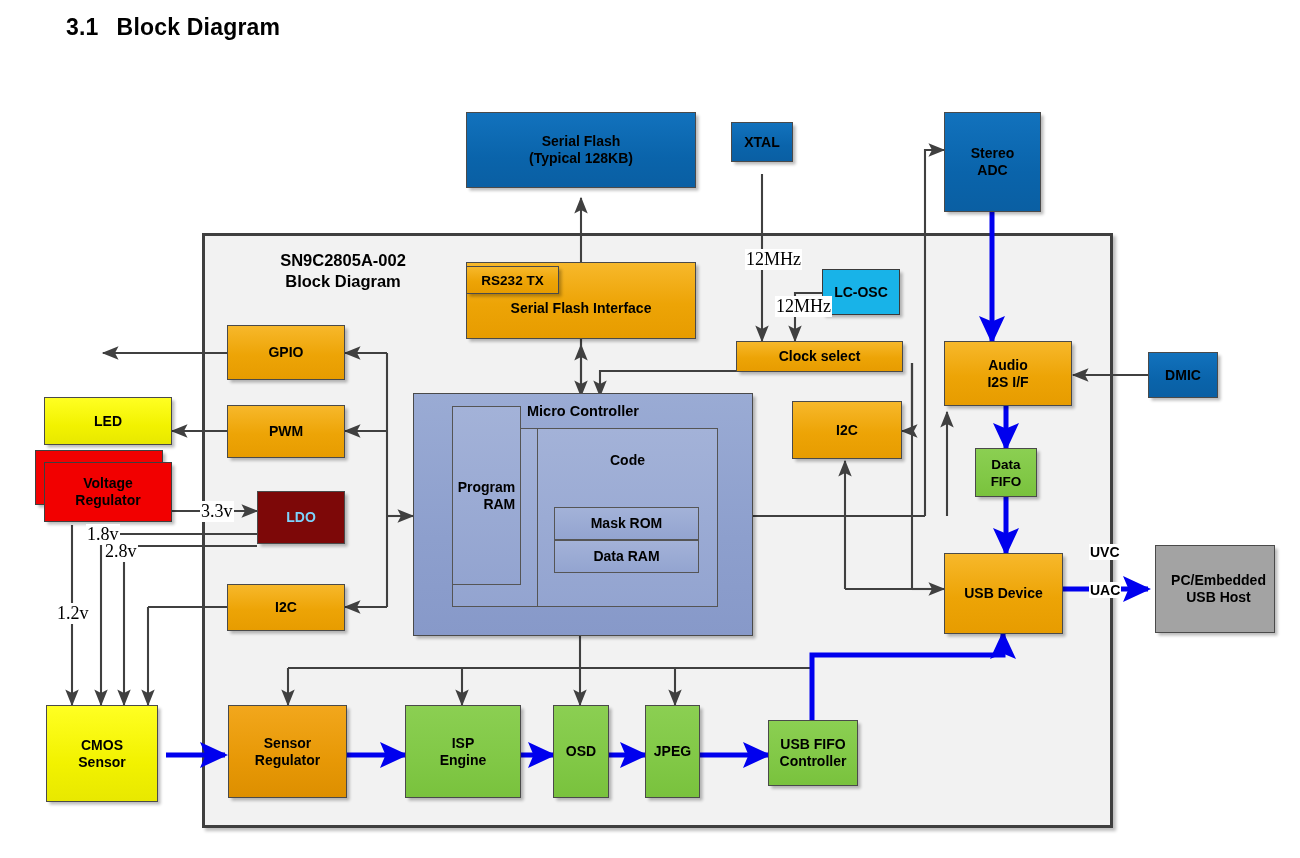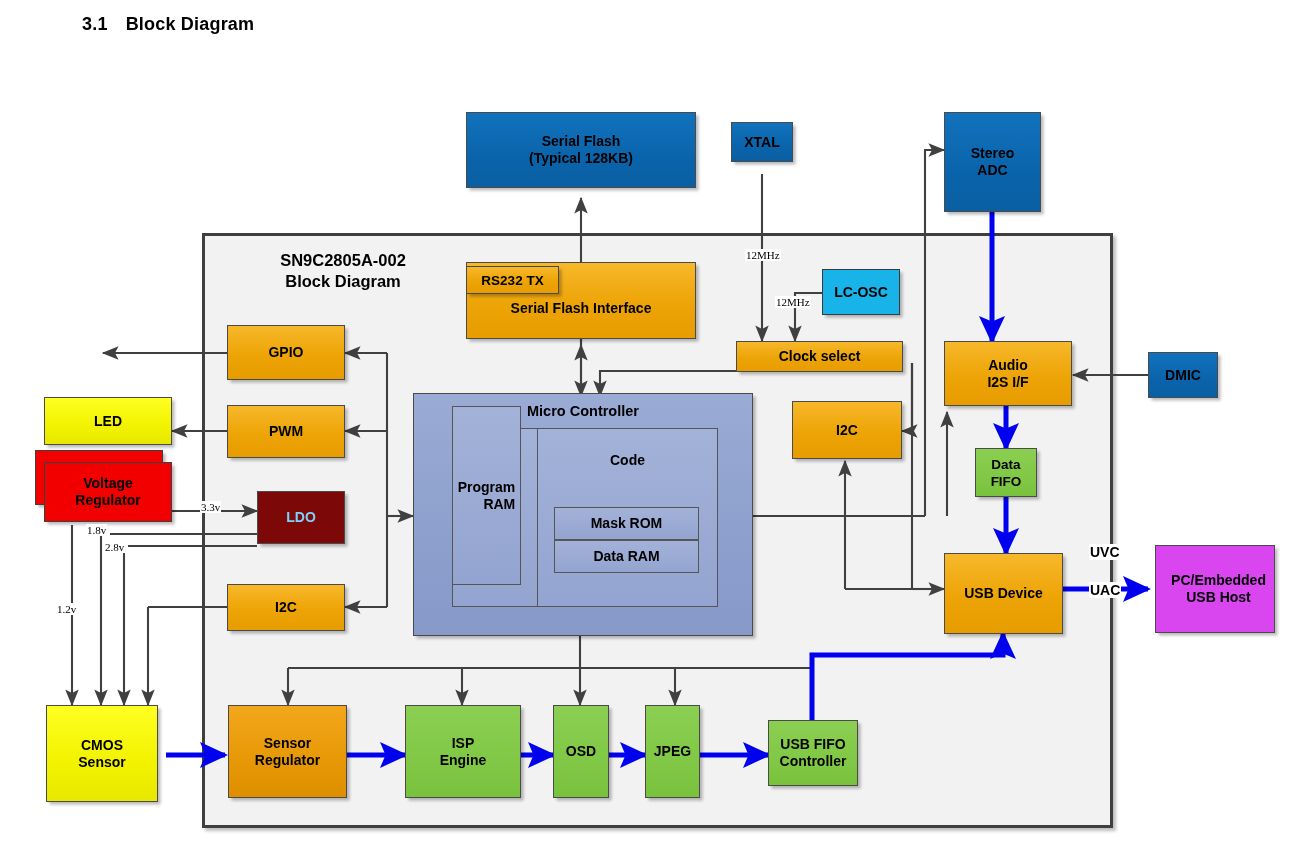--- a/index.html
+++ b/index.html
@@ -5,22 +5,22 @@
   html,body{margin:0;padding:0;}
   body{
     width:1300px;height:858px;background:#ffffff;
     font-family:"Liberation Sans", sans-serif;
     overflow:hidden;position:relative;
   }
   #root{position:absolute;left:0;top:0;width:1300px;height:858px;}
 
   .heading{
     position:absolute;left:66px;top:14px;
-    font-size:18px;font-weight:bold;color:#000;
-    letter-spacing:0.2px;white-space:nowrap;margin-left:16px;
+    font-size:23px;font-weight:bold;color:#000;
+    letter-spacing:0.2px;white-space:nowrap;
   }
   .heading .num{margin-right:18px;}
 
   
   .chip-frame{
     position:absolute;left:202px;top:233px;width:911px;height:595px;
     background:#f2f2f2;border:3px solid #3f3f3f;
     box-shadow:3px 3px 3px rgba(0,0,0,.25);
     box-sizing:border-box;
   }
@@ -37,32 +37,32 @@
     display:flex;align-items:center;justify-content:center;
     text-align:center;font-weight:bold;color:#000;
     font-size:14px;line-height:17px;
     box-shadow:2.5px 2.5px 3px rgba(0,0,0,.28);
   }
   .orange{background:linear-gradient(180deg,#f7b82b 0%,#eda406 55%,#e79c00 100%);}
   .orange2{background:linear-gradient(180deg,#f2a71c 0%,#e79806 60%,#dd8f00 100%);}
   .blue  {background:linear-gradient(180deg,#1272bd 0%,#0a64ab 60%,#0a5fa3 100%);}
   .cyan  {background:#18b3e8;border-color:#3a3a3a;}
   .yellow{background:linear-gradient(180deg,#ffff22 0%,#f2f200 60%,#e8e800 100%);}
-  .yellow2{background:#d946ef;padding-left:7px;}
+  .yellow2{background:#a3a3a3;padding-left:7px;}
   .red   {background:#f20000;border-color:#3f3f3f;}
   .darkred{background:#7d0808;color:#7dd3fc;}
   .green {background:linear-gradient(180deg,#8bcf52 0%,#81c846 60%,#79c23d 100%);}
   .purple{background:linear-gradient(180deg,#9aabd4 0%,#8d9fcd 60%,#8799c9 100%);}
   .purple-in{background:linear-gradient(180deg,#a3b2d8 0%,#93a4d0 100%);border:1.4px solid #555;box-shadow:none;}
 
   
   svg.wires{position:absolute;left:0;top:0;width:1300px;height:858px;overflow:visible;pointer-events:none;}
 
   .lbl{
-    position:absolute;font-size:11px;color:#000;white-space:nowrap;
+    position:absolute;font-size:18px;color:#000;white-space:nowrap;
     font-family:"Liberation Serif", serif;background:#ffffff;padding:0 1px;
   }
   .lbl.bold{font-family:"Liberation Sans",sans-serif;font-weight:bold;font-size:14px;background:#fff;}
 </style>
 </head>
 <body>
 
 <div id="root">
 
   <div class="heading">

